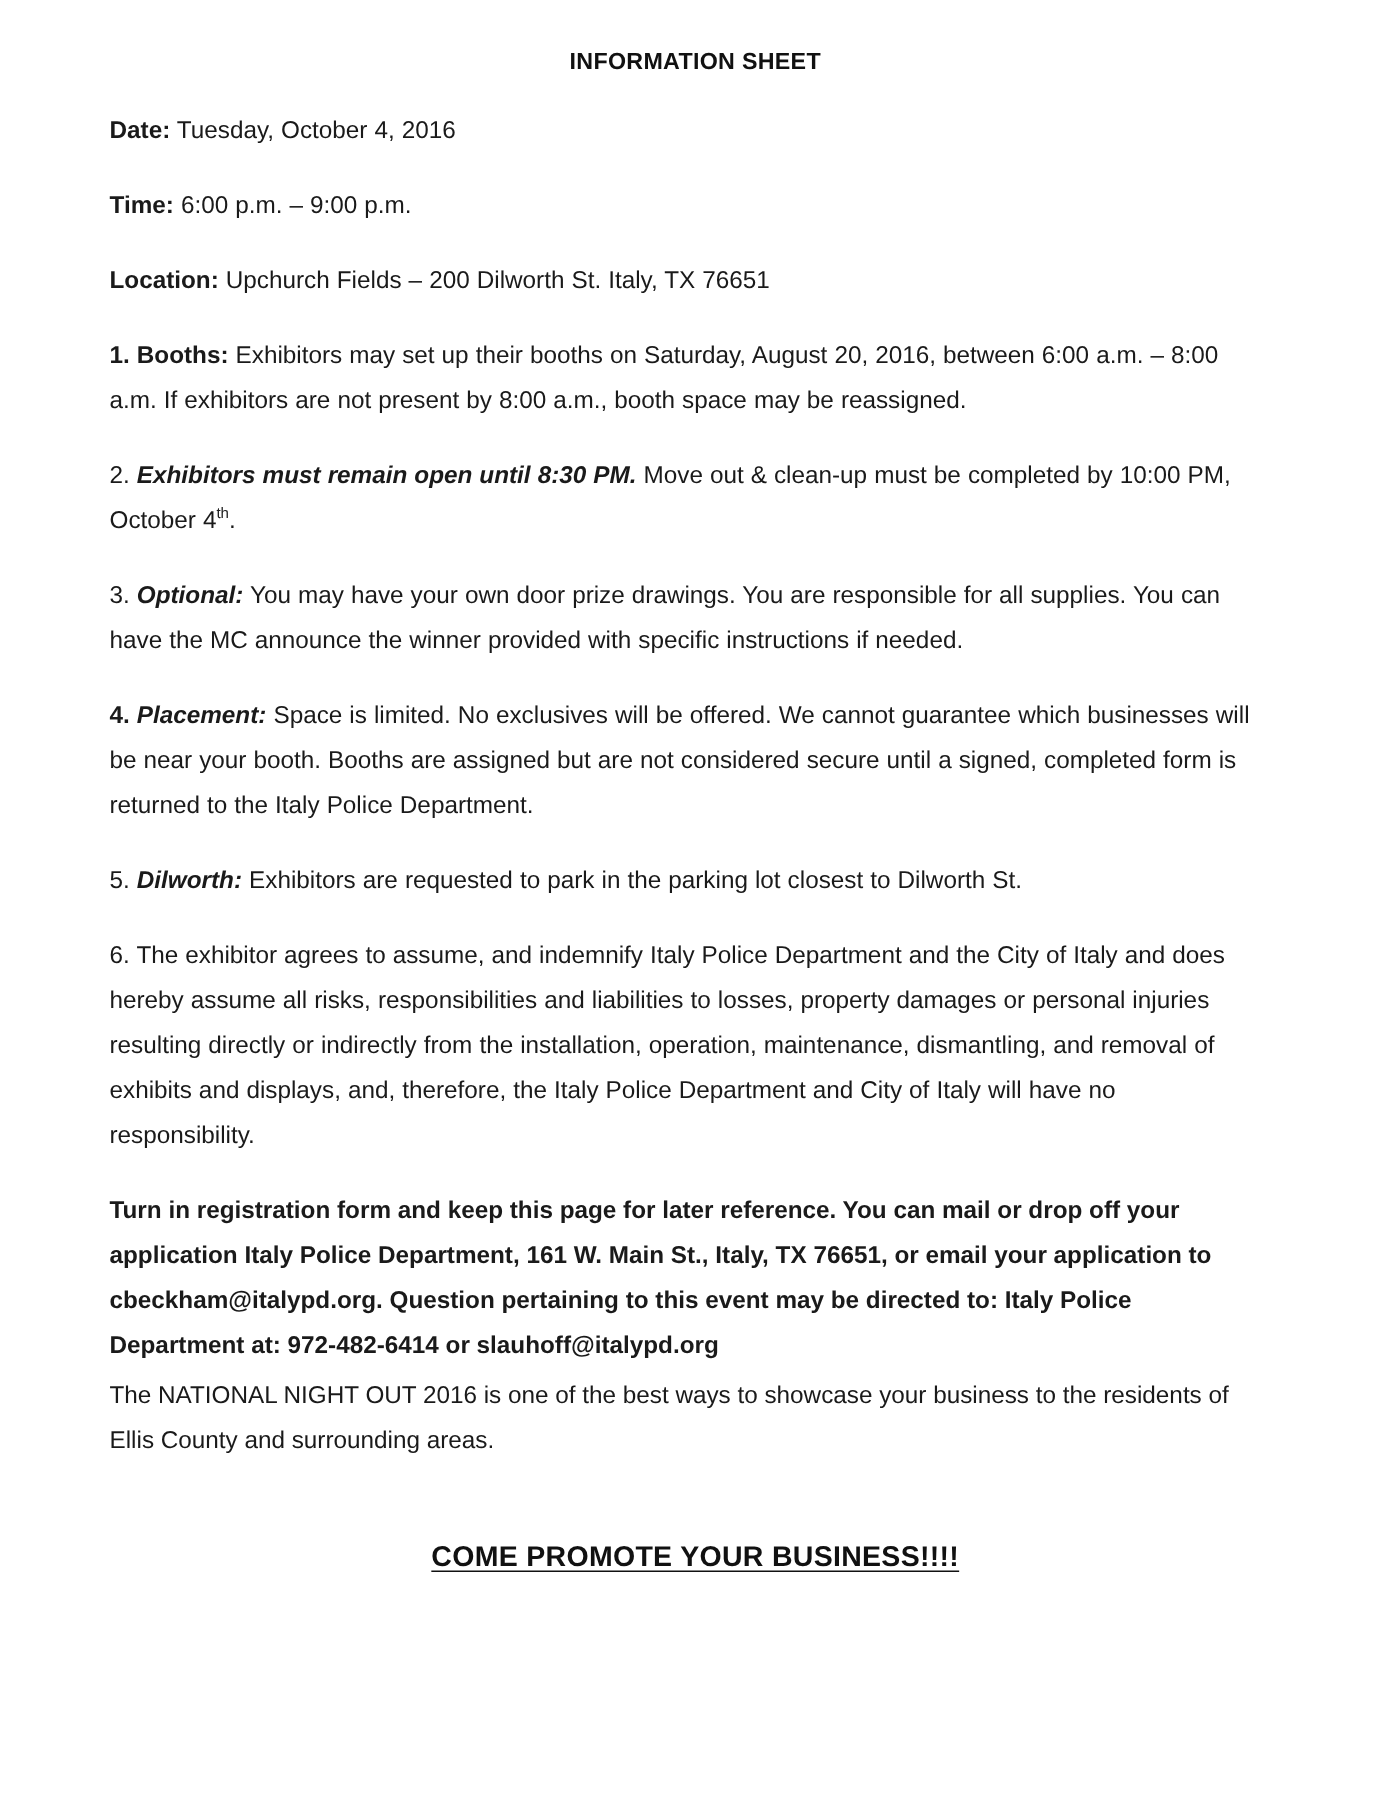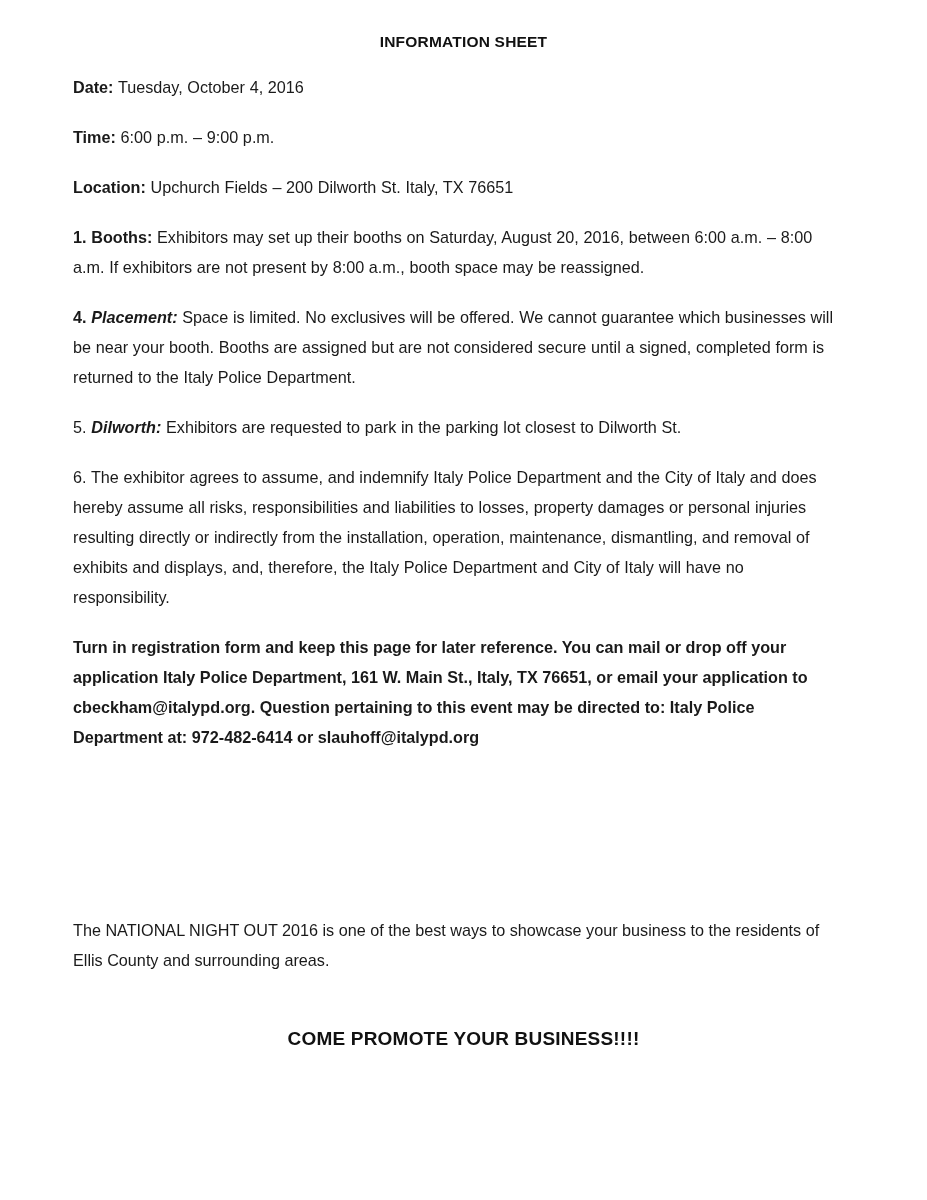--- a/index.html
+++ b/index.html
@@ -84,20 +84,21 @@
     position: absolute;
     top: 1028px;
     left: 0;
     width: 927px;
     text-align: center;
   }
   .promo {
     display: inline-block;
     font-size: 19px;
     font-weight: bold;
+    text-decoration: underline;
     text-underline-offset: 3px;
     color: #111;
     letter-spacing: 0.2px;
   }
 </style>
 </head>
 <body>
 
 <div class="page">
 
@@ -106,21 +107,23 @@
   <div class="body-wrap">
 
     <p class="para"><span class="b">Date:</span><span> Tuesday, October 4, 2016</span></p>
 
     <p class="para"><span class="b">Time:</span><span> 6:00 p.m. – 9:00 p.m.</span></p>
 
     <p class="para"><span class="b">Location:</span><span> Upchurch Fields – 200 Dilworth St. Italy, TX 76651</span></p>
 
     <p class="para"><span class="b">1.</span><span class="b">  Booths:</span><span>  Exhibitors may set up their booths on Saturday, August 20, 2016, between 6:00 a.m. – 8:00 a.m.  If exhibitors are not present by 8:00 a.m., booth space may be reassigned.</span></p>
 
+    <p class="para"><span class="n">2.</span><span class="bi">  Exhibitors must remain open until 8:30 PM.</span><span> Move out &amp; clean-up must be completed by 10:00 PM, October 4</span><sup>th</sup><span>.</span></p>
 
+    <p class="para"><span class="n">3.</span><span class="bi">  Optional:</span><span> You may have your own door prize drawings. You are responsible for all supplies.  You can have the MC announce the winner provided with specific instructions if needed.</span></p>
 
     <p class="para"><span class="b">4.</span><span class="bi">  Placement:</span><span>  Space is limited. No exclusives will be offered. We cannot guarantee which businesses will be near your booth. Booths are assigned but are not considered secure until a signed, completed form is returned to the Italy Police Department.</span></p>
 
     <p class="para"><span class="n">5.</span><span class="bi">  Dilworth:</span><span> Exhibitors are requested to park in the parking lot closest to Dilworth St.</span></p>
 
     <p class="para"><span class="n">6.</span><span>  The exhibitor agrees to assume, and indemnify Italy Police Department and the City of Italy and does hereby assume all risks, responsibilities and liabilities to losses, property damages or personal injuries resulting directly or indirectly from the installation, operation, maintenance, dismantling, and removal of exhibits and displays, and, therefore, the Italy Police Department and City of Italy will have no responsibility.</span></p>
 
 
     <p class="block-bold">Turn in registration form and keep this page for later reference. You can mail or drop off your application Italy Police Department, 161 W. Main St., Italy, TX  76651, or email your application to cbeckham@italypd.org.   Question pertaining to this event may be directed to:  Italy Police Department at:  972-482-6414 or slauhoff@italypd.org</p>
 

